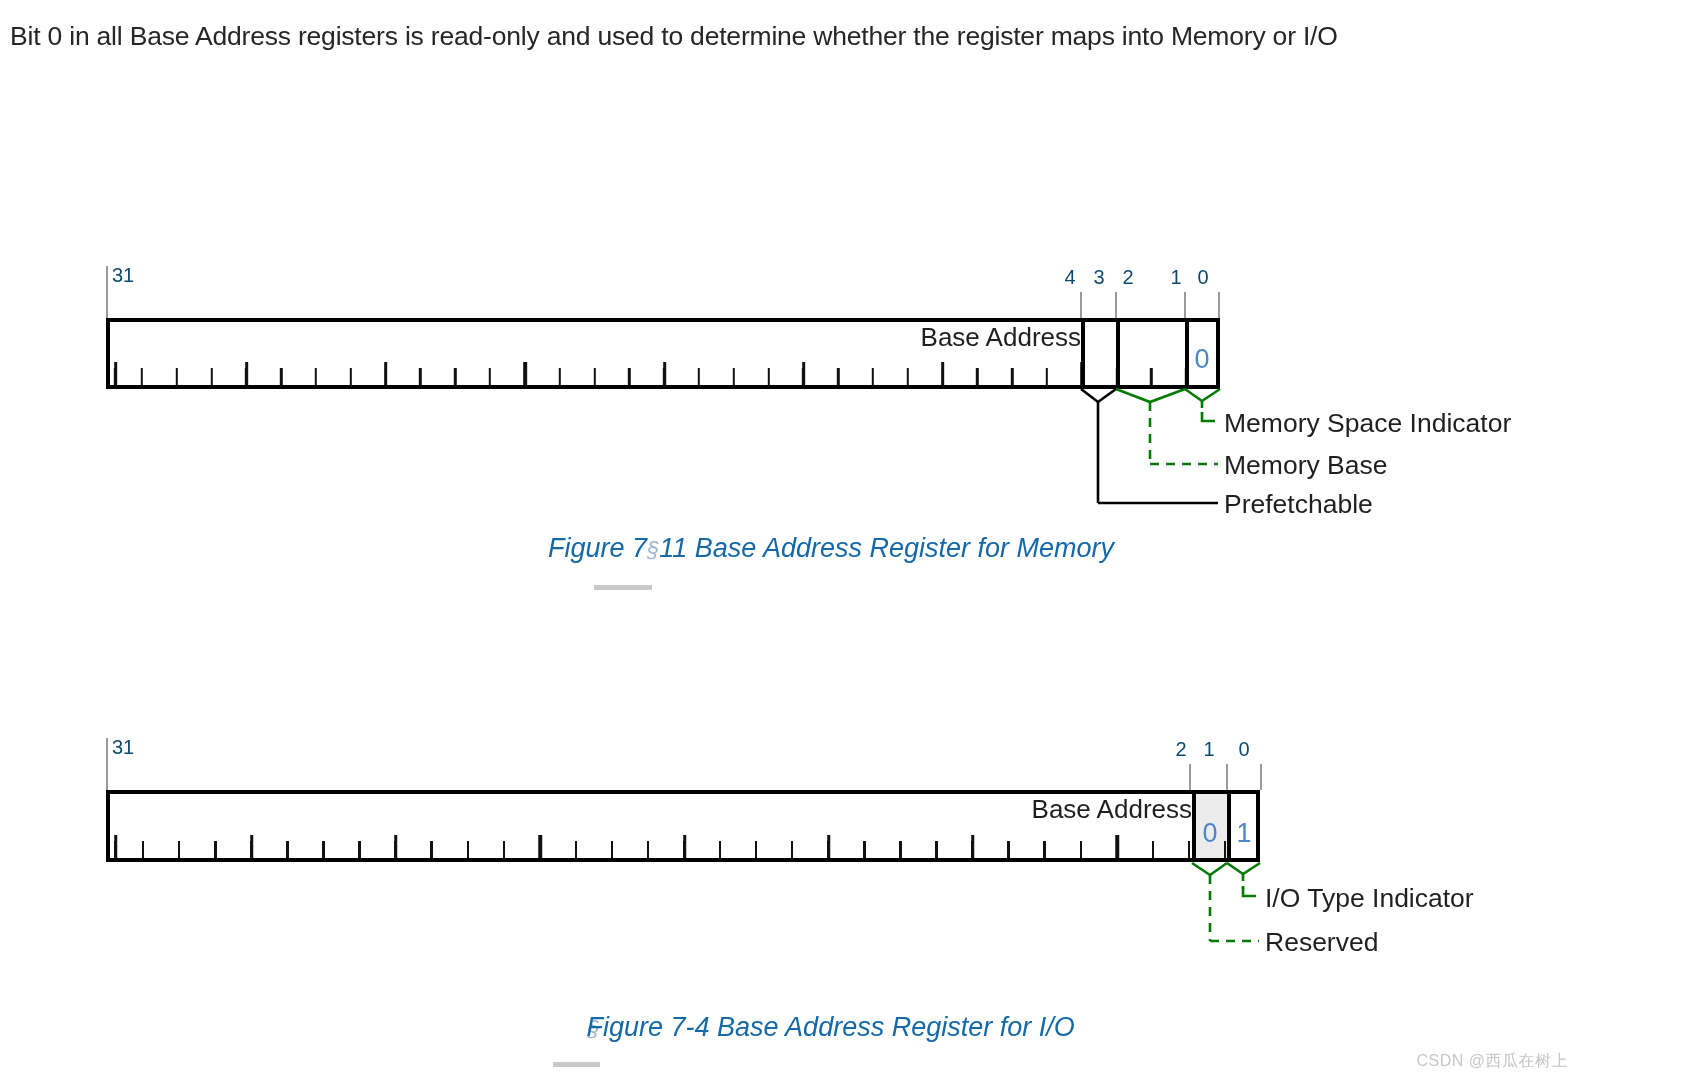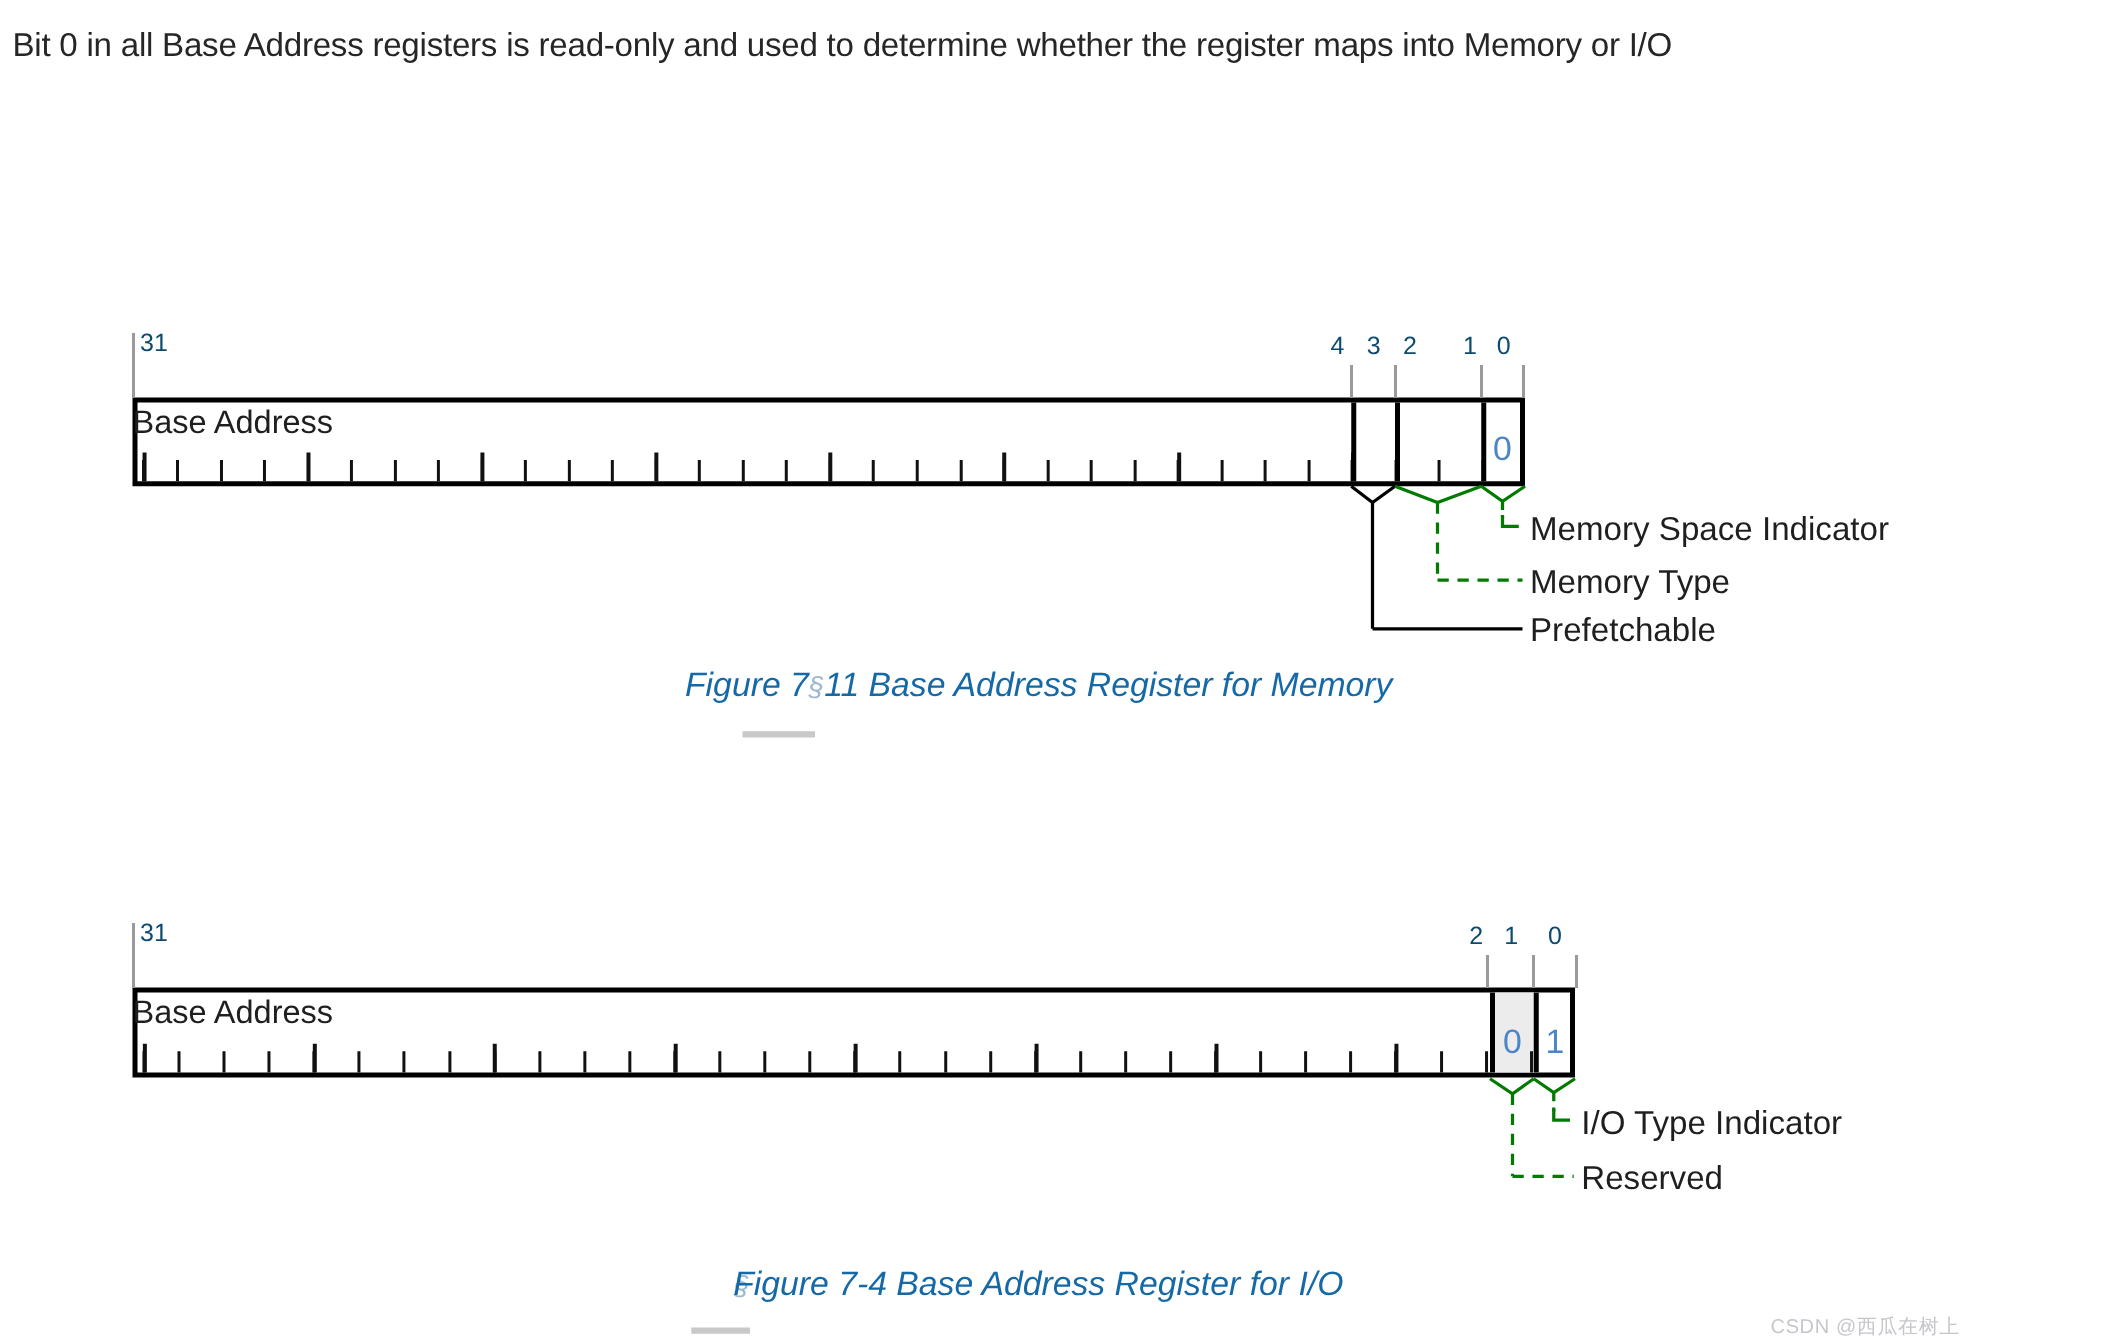--- a/index.html
+++ b/index.html
@@ -13,21 +13,21 @@
   .figlink{color:#262626;text-decoration:underline;text-decoration-color:#bcbcbc;
            text-decoration-thickness:4px;text-underline-offset:7px;cursor:pointer;}
 
   
   .reg-box{position:absolute;background:#ffffff;border:4px solid #000;box-sizing:border-box;}
   .divider{position:absolute;top:0;bottom:0;width:4px;background:#000;}
   .shade{position:absolute;top:0;bottom:0;background:#ececec;}
   .ticks,.ticks4{position:absolute;left:0;right:0;bottom:0;}
   .ticks{height:17px;}
   .ticks4{height:23px;}
-  .reg-label{position:absolute;font-size:26px;color:#1f1f1f;text-align:left;white-space:nowrap;}
+  .reg-label{position:absolute;font-size:26px;color:#1f1f1f;text-align:right;white-space:nowrap;}
   .bitnum{position:absolute;font-size:20px;color:#0c4a6e;white-space:nowrap;transform:translateX(-50%);}
   .bitnum.left{transform:none;}
   .bitval{position:absolute;font-size:27px;color:#4d86c8;transform:translateX(-50%);white-space:nowrap;}
 
   
   .field-label{position:absolute;font-size:26.5px;color:#1f1f1f;white-space:nowrap;text-align:center;}
 
   
   .caption{position:absolute;left:0;width:1614px;text-align:center;font-size:27px;font-style:italic;
            color:#1669a7;white-space:nowrap;padding-left:24px;}
@@ -65,21 +65,21 @@
       <div class="ticks" style="background-image:repeating-linear-gradient(90deg,#111 0 2.4px,transparent 2.4px 34.81px);background-position-x:30.8px;"></div>
       <div class="divider" style="left:971px;"></div>
       <div class="divider" style="left:1006px;"></div>
       <div class="divider" style="left:1075px;"></div>
     </div>
 
     <span class="reg-label" style="left:106px;top:322px;width:975px;">Base Address</span>
     <span class="bitval" style="left:1202px;top:344px;">0</span>
 
     <span class="field-label" style="left:1224px;top:408px;">Memory Space Indicator</span>
-    <span class="field-label" style="left:1224px;top:450px;">Memory Type</span>
+    <span class="field-label" style="left:1224px;top:450px;">Memory Base</span>
     <span class="field-label" style="left:1224px;top:489px;">Prefetchable</span>
 
     <div class="caption" style="top:533px;"><span>Figure 7</span><span class="para-mark">§</span><span>11 Base Address Register for Memory</span></div>
     <div class="cap-underline" style="left:594px;top:585px;width:58px;"></div>
   </div>
 
   <div>
 
     <span class="bitnum left" style="left:112px;top:736px;">31</span>
     <span class="bitnum" style="left:1181px;top:738px;">2</span>

